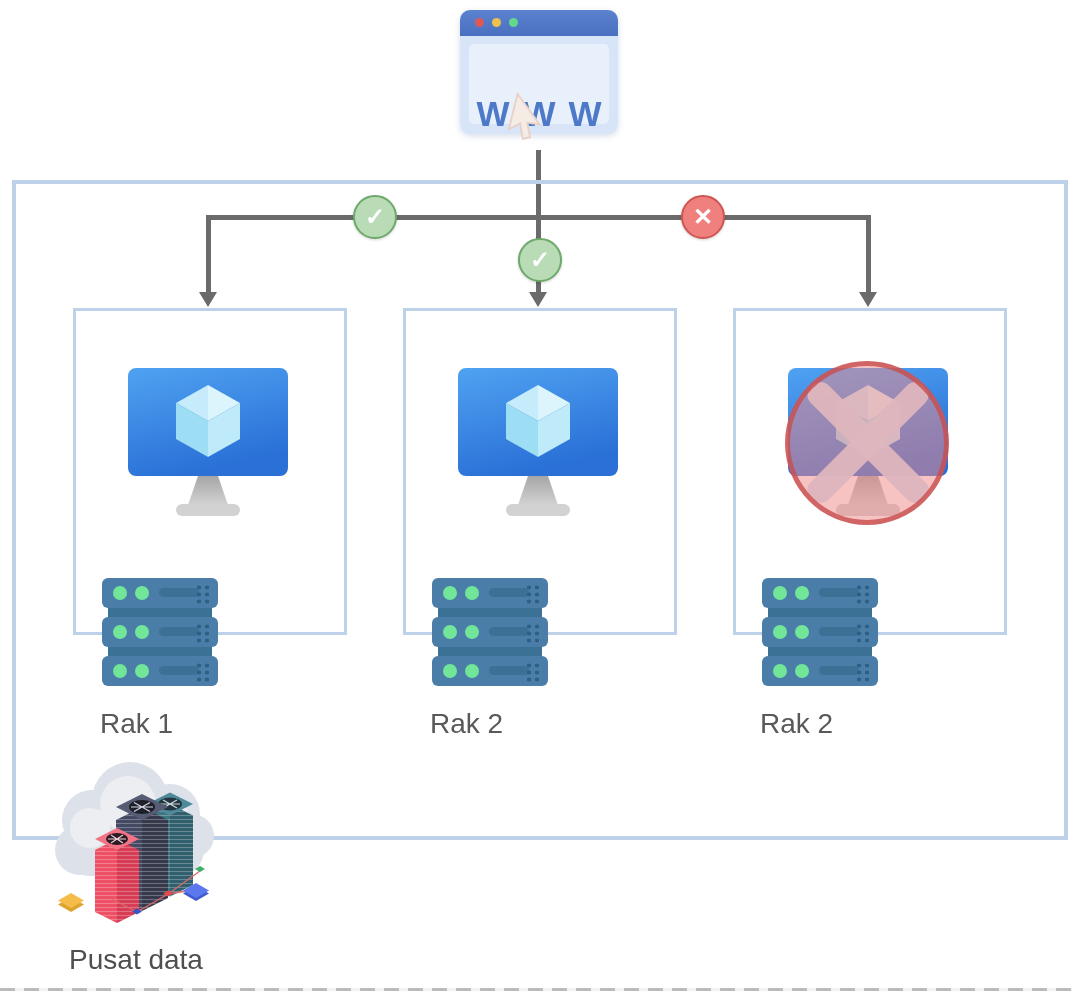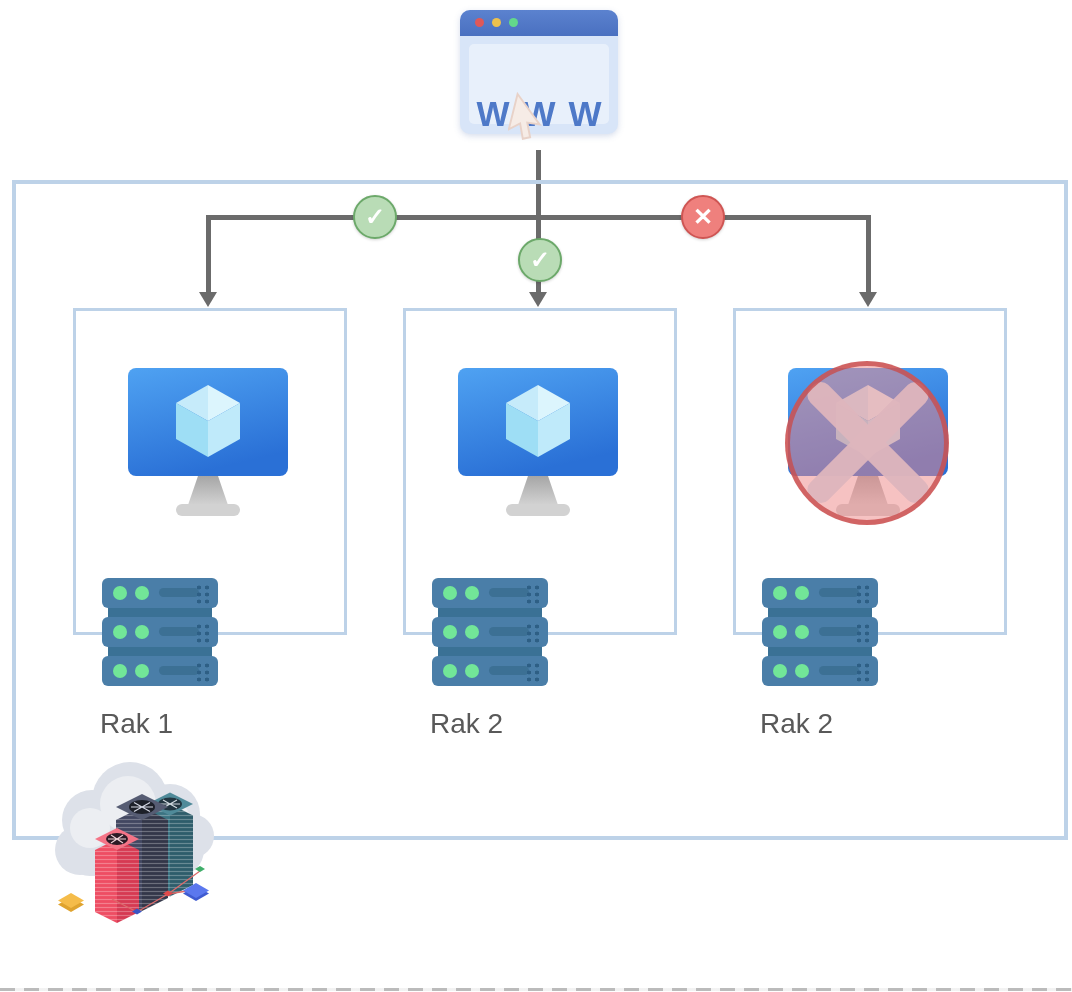--- a/index.html
+++ b/index.html
@@ -285,15 +285,16 @@
       <path d="M150 113 L118 136 L87 154 M118 136 L143 132 M87 154 L62 141" stroke="#dd6b6b" stroke-width="1.3" fill="none"></path>
       <polygon points="21,139 34,146.5 21,154 8,146.5" fill="#dfa32f"></polygon>
       <polygon points="21,135 34,142.5 21,150 8,142.5" fill="#f5bc4a"></polygon>
       <polygon points="146,128 159,135.5 146,143 133,135.5" fill="#3f5bd0"></polygon>
       <polygon points="146,125 159,132.5 146,140 133,132.5" fill="#5b78ee"></polygon>
       <polygon points="150,108 155,111 150,114 145,111" fill="#3fae6a"></polygon>
       <polygon points="118,132.5 123,135.5 118,138.5 113,135.5" fill="#e14b4b"></polygon>
       <polygon points="87,150.5 92,153.5 87,156.5 82,153.5" fill="#3b55c4"></polygon>
     </g>
   </svg>
+  <div class="dc-label">Pusat data</div>
 
   <div class="bottom-artifact"></div>
 </div>
 
 </body></html>

